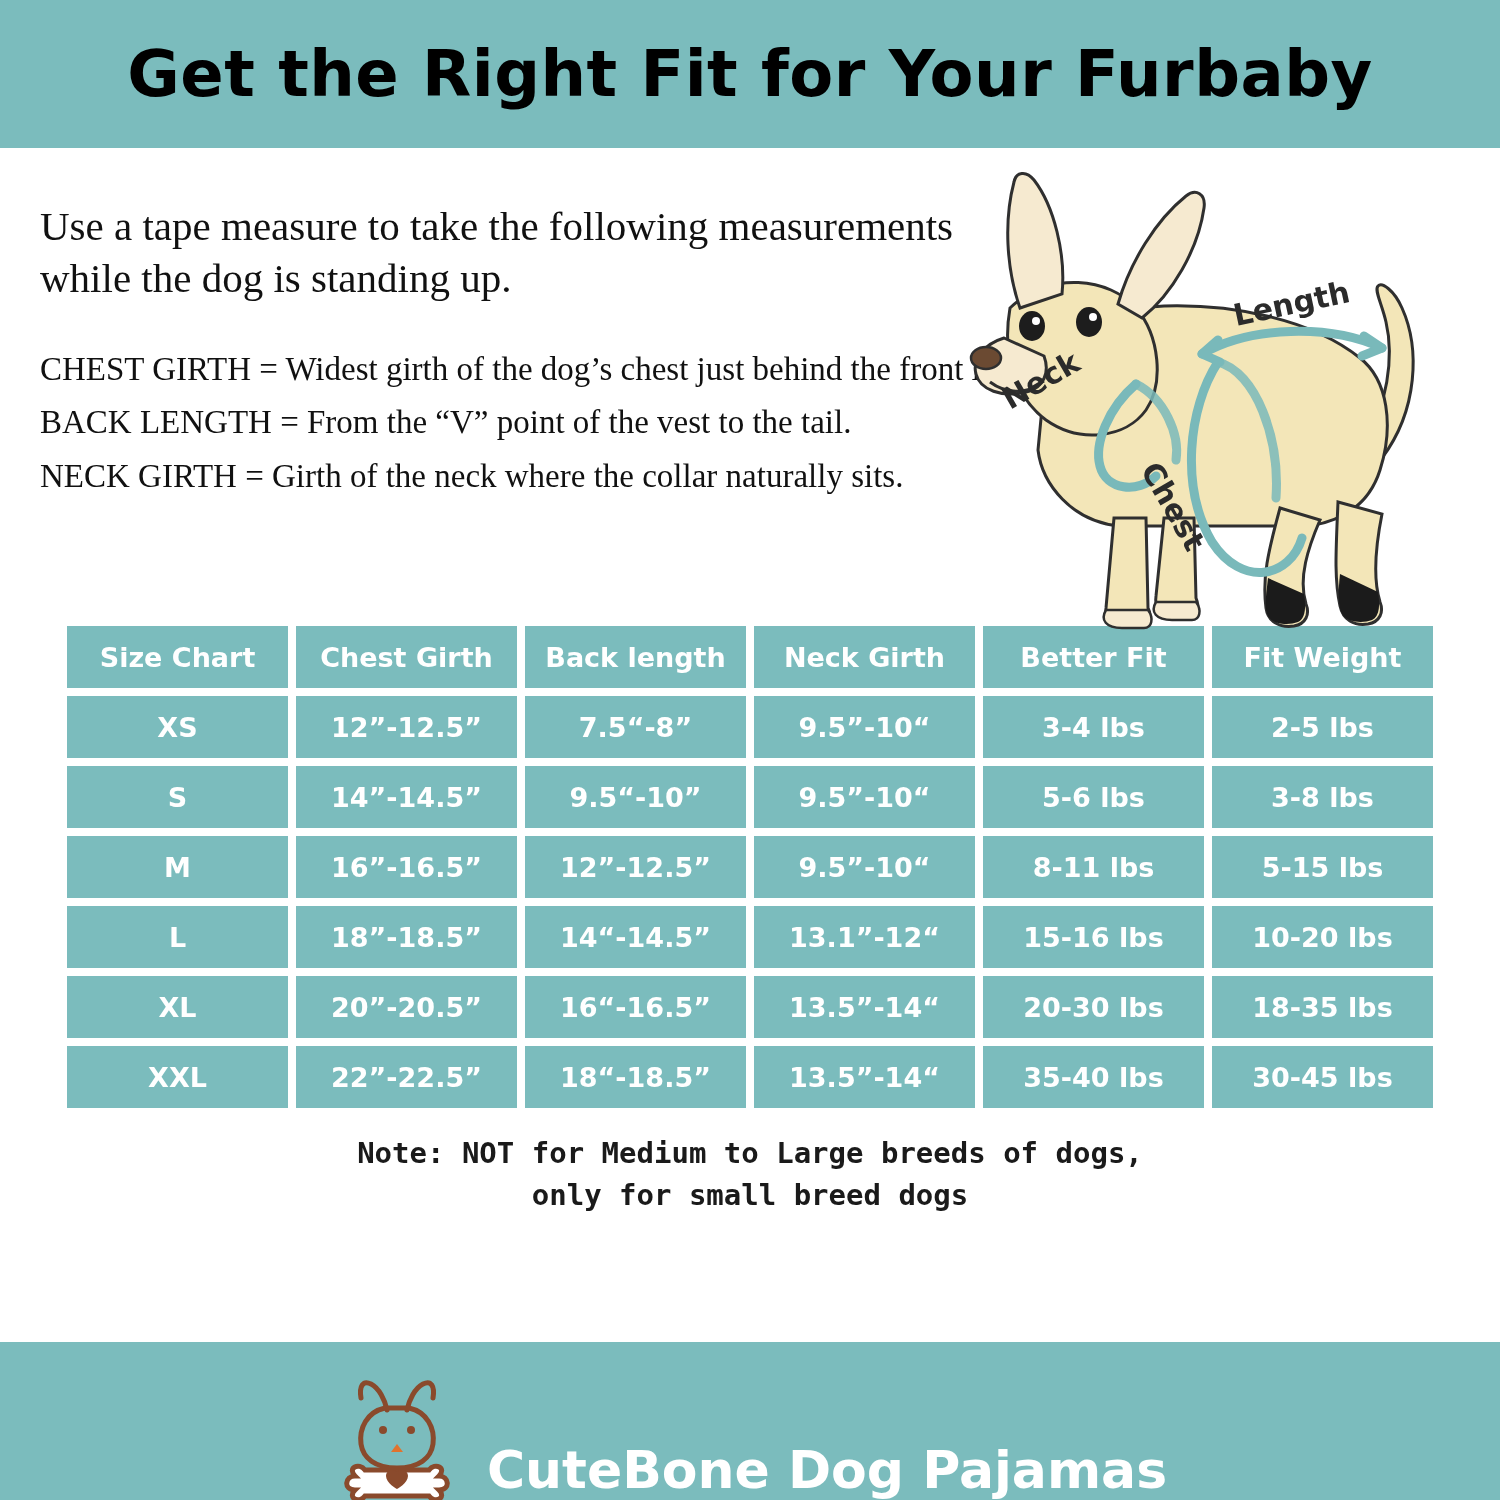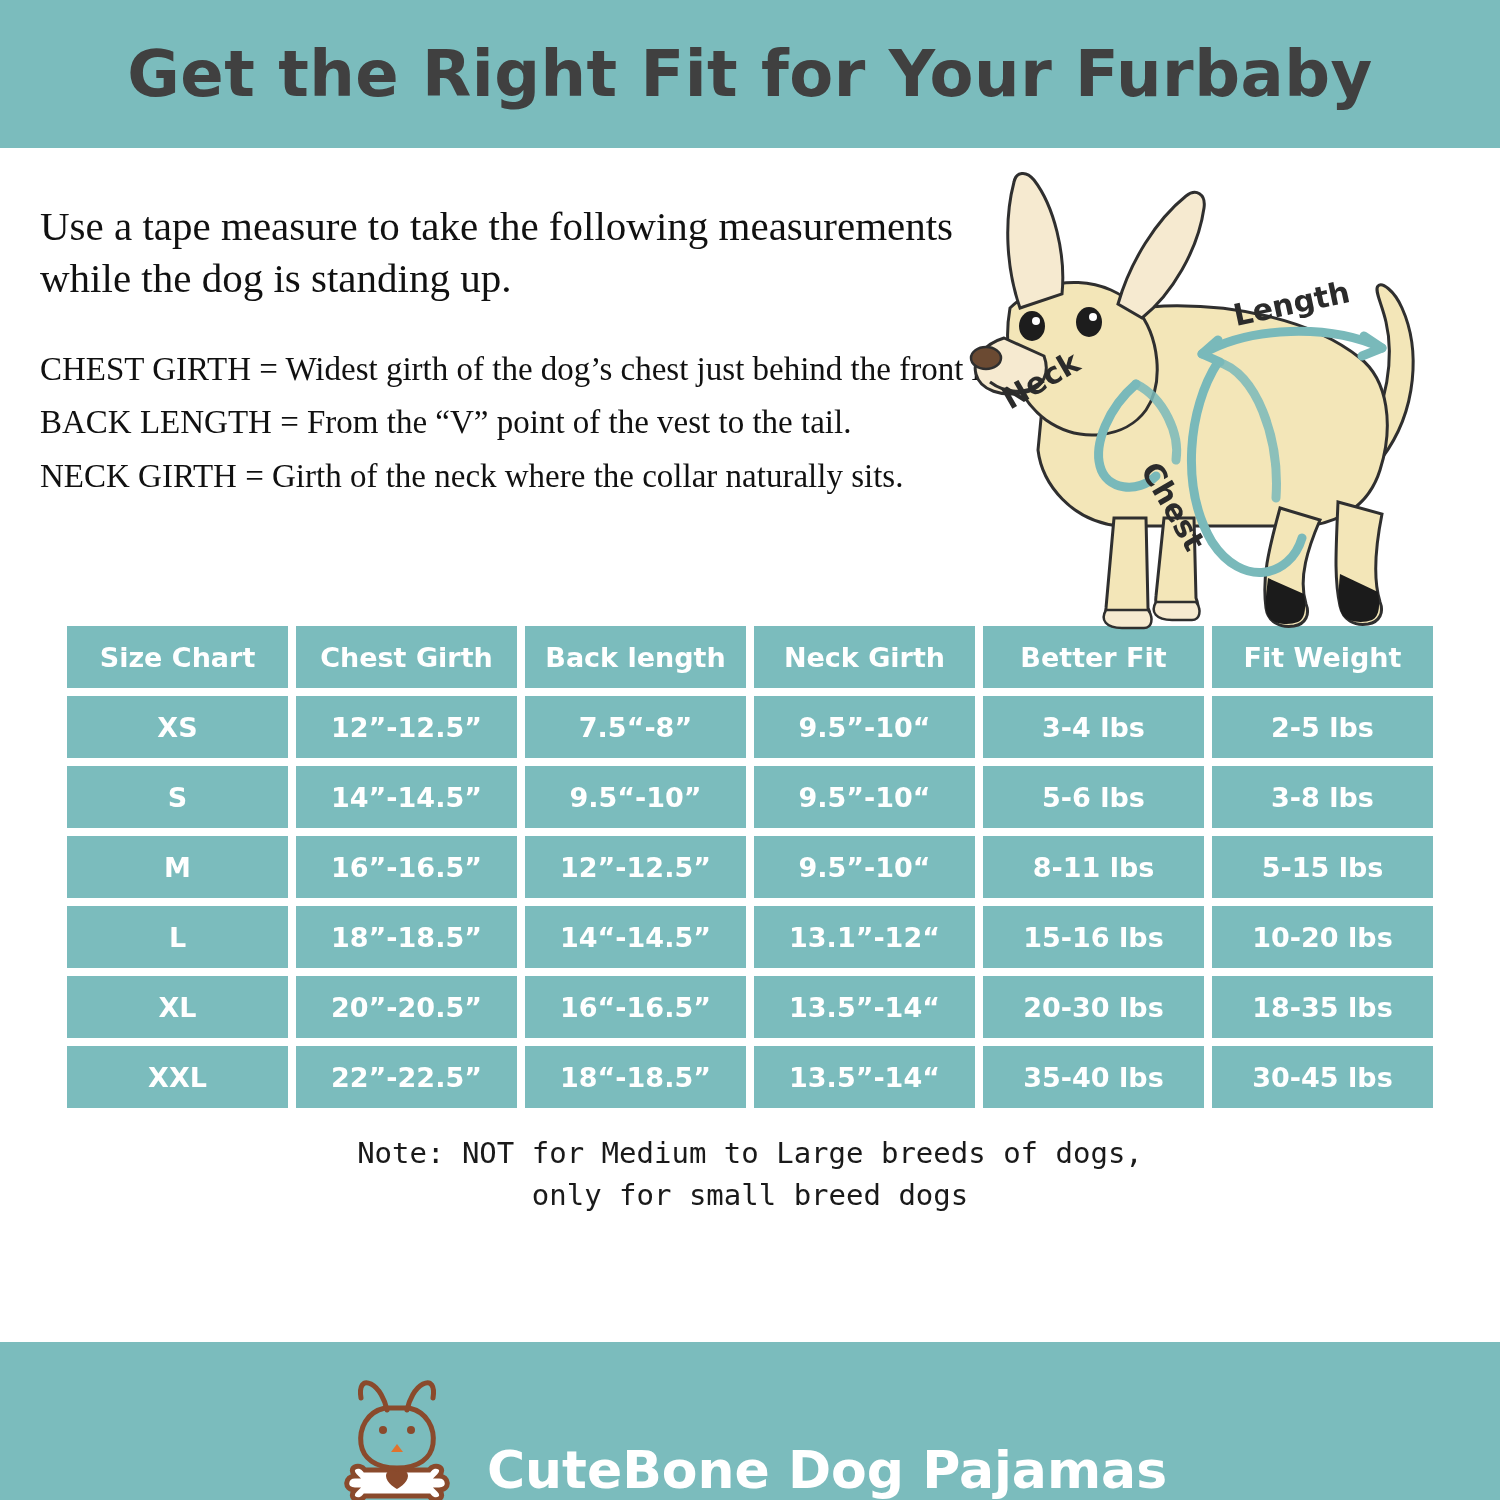--- a/index.html
+++ b/index.html
@@ -26,21 +26,21 @@
   
   .header {
     background: #7bbcbd;
     height: 148px;
     display: flex;
     align-items: center;
     justify-content: center;
     flex: none;
   }
   .header-title {
-    color: #404040;
+    color: #000000;
     font-size: 64px;
     font-weight: bold;
     letter-spacing: 0.5px;
     font-family: "DejaVu Sans", sans-serif;
     text-align: center;
     line-height: 1;
   }
   
   .content {
     flex: 1 1 auto;
@@ -102,20 +102,21 @@
     font-size: 27px;
   }
   
   .note {
     text-align: center;
     margin-top: 16px;
     color: #1a1a1a;
     font-family: "DejaVu Sans Mono", monospace;
     font-size: 29px;
     line-height: 1.45;
+    font-weight: bold;
   }
   
   .footer {
     background: #7bbcbd;
     height: 158px;
     flex: none;
     display: flex;
     align-items: flex-end;
     justify-content: center;
     gap: 26px;

